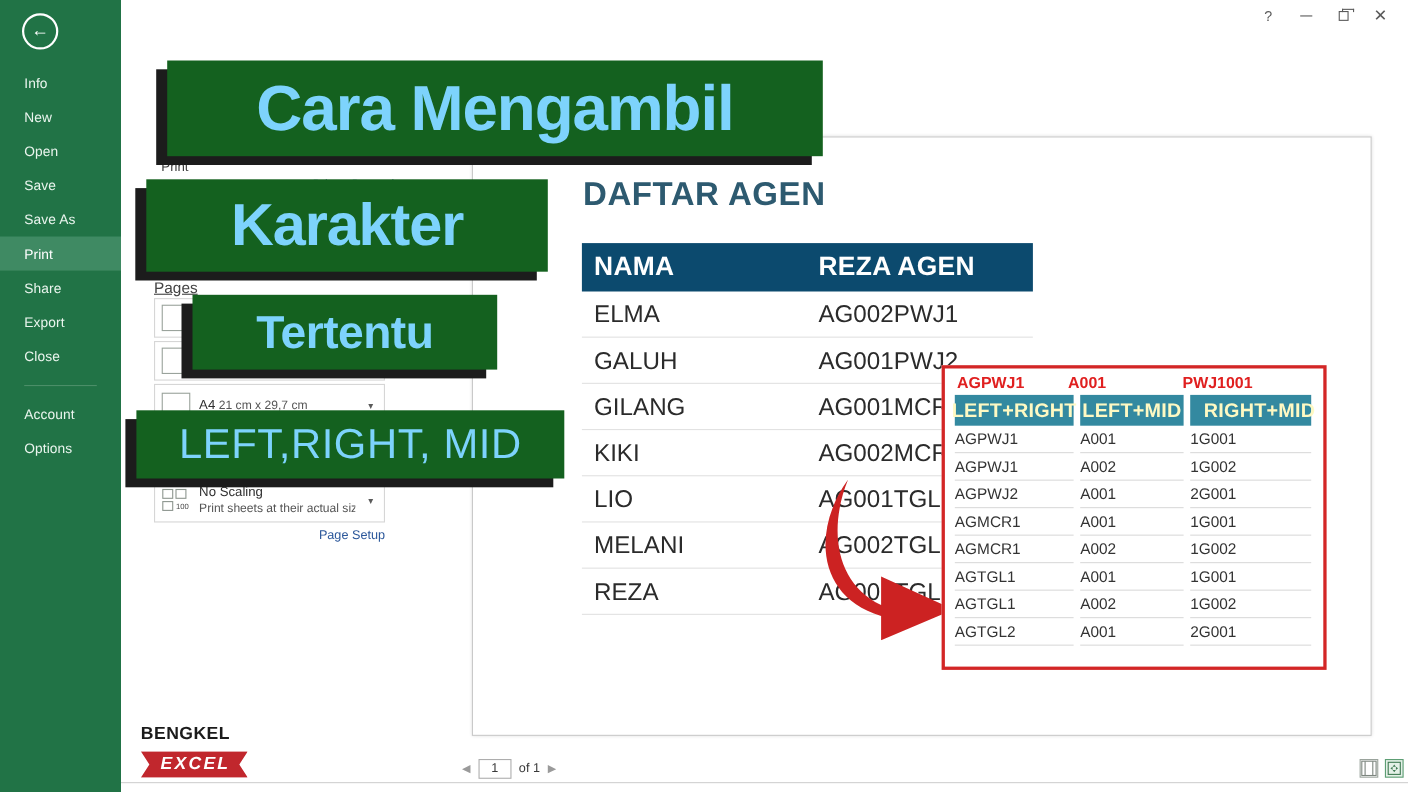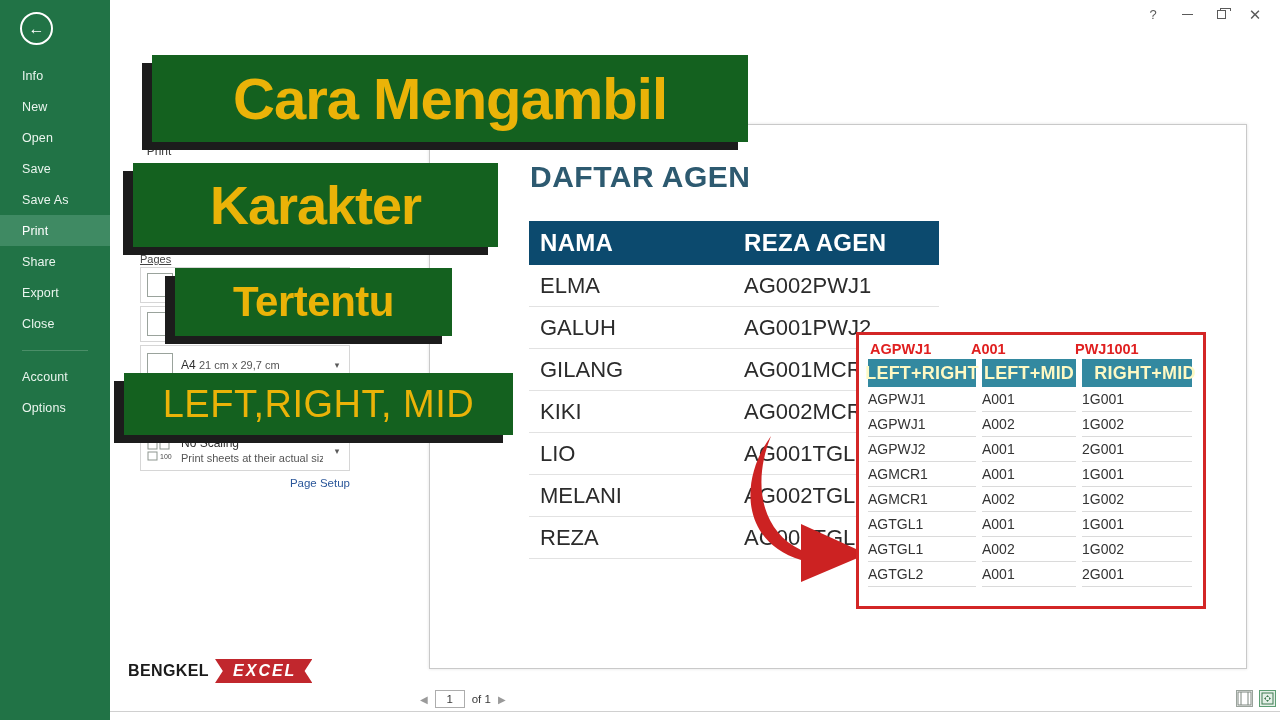--- a/index.html
+++ b/index.html
@@ -57,21 +57,21 @@
   .print-top { display: flex; align-items: flex-start; gap: 8px; }
   .print-btn-label {
     width: 78px; text-align: center; font-size: 12px; color: #3a3a3a;
     padding-top: 104px;
   }
   .printer-props {
     text-align: right; color: #2b579a; font-size: 11px;
     width: 250px; margin-top: 4px;
   }
   .sec-head { font-size: 15px; color: #2b6148; margin: 16px 0 6px 20px; }
-  .tiny-label { font-size: 11px; color: #444; margin: 4px 0 2px 20px; text-decoration: underline; }
+  .tiny-label { font-size: 14px; color: #444; margin: 4px 0 2px 20px; text-decoration: underline; }
 
   .opt-row {
     display: flex; align-items: center; gap: 8px;
     border: 1px solid #d6d6d6; background: #fff;
     height: 36px; margin: 2px 20px 3px 20px; padding: 0 6px;
     position: relative;
   }
   .opt-row.tall { height: 40px; margin-left: 20px; }
   .opt-row.hl { background: #dcecdf; border-color: #bcd6c2; }
   .opt-ico {
@@ -89,21 +89,21 @@
   .opt-ico.star .st { position:absolute; left:50%; top:50%; transform:translate(-50%,-50%);
      color:#e8a33d; font-size:13px; line-height:1; }
   .opt-ico.scal { border:none; }
   .opt-txt { flex: 1 1 auto; line-height: 1.25; overflow: hidden; }
   .opt-t1 { font-size: 12px; color: #2f2f2f; white-space: nowrap; }
   .opt-t2 { font-size: 11px; color: #555; white-space: nowrap; }
   .caret { flex: 0 0 12px; color: #5a5a5a; font-size: 9px; text-align: center; }
   .page-setup { text-align: right; color: #2b579a; font-size: 11.5px; margin: 6px 20px 0 0; }
 
   
-  .logo { position: absolute; left: 128px; top: 659px; display: flex; align-items: center; gap: 6px; }
+  .logo { position: absolute; left: 128px; top: 659px; display: flex; gap: 6px; flex-direction: column; }
   .logo-word { font-size: 16px; font-weight: bold; color: #1b1b1b; letter-spacing: .4px; }
   .logo-banner {
     position: relative; background: #c1272d; color: #fff;
     font-size: 16px; font-weight: bold; font-style: italic; letter-spacing: 2px;
     padding: 3px 16px 3px 18px;
     clip-path: polygon(0 0, 100% 0, 92% 50%, 100% 100%, 0 100%, 8% 50%);
   }
 
   
   .preview-page {
@@ -167,21 +167,21 @@
   .res-row .d2 { width: 94px; }
   .res-row .d3 { width: 110px; }
 
   
   .ov { position: absolute; }
   .ov .shadow {
     position: absolute; left: -10px; top: 8px; width: 100%; height: 100%;
     background: #1c1c1c;
   }
   .ov .plate {
-    position: relative; background: #14611f; color: #eab308;
+    position: relative; background: #14611f; color: #7dd3fc;
     display: flex; align-items: center; justify-content: center;
     height: 100%; padding: 0 22px; white-space: nowrap;
   }
   .ov1 { left: 152px; top: 55px; width: 596px; height: 87px; }
   .ov1 .plate { font-size: 58px; font-weight: bold; letter-spacing: -1px; }
   .ov2 { left: 133px; top: 163px; width: 365px; height: 84px; }
   .ov2 .plate { font-size: 54px; font-weight: bold; letter-spacing: -1px; }
   .ov3 { left: 175px; top: 268px; width: 277px; height: 68px; }
   .ov3 .plate { font-size: 42px; font-weight: bold; letter-spacing: -.5px; }
   .ov4 { left: 124px; top: 373px; width: 389px; height: 62px; }

